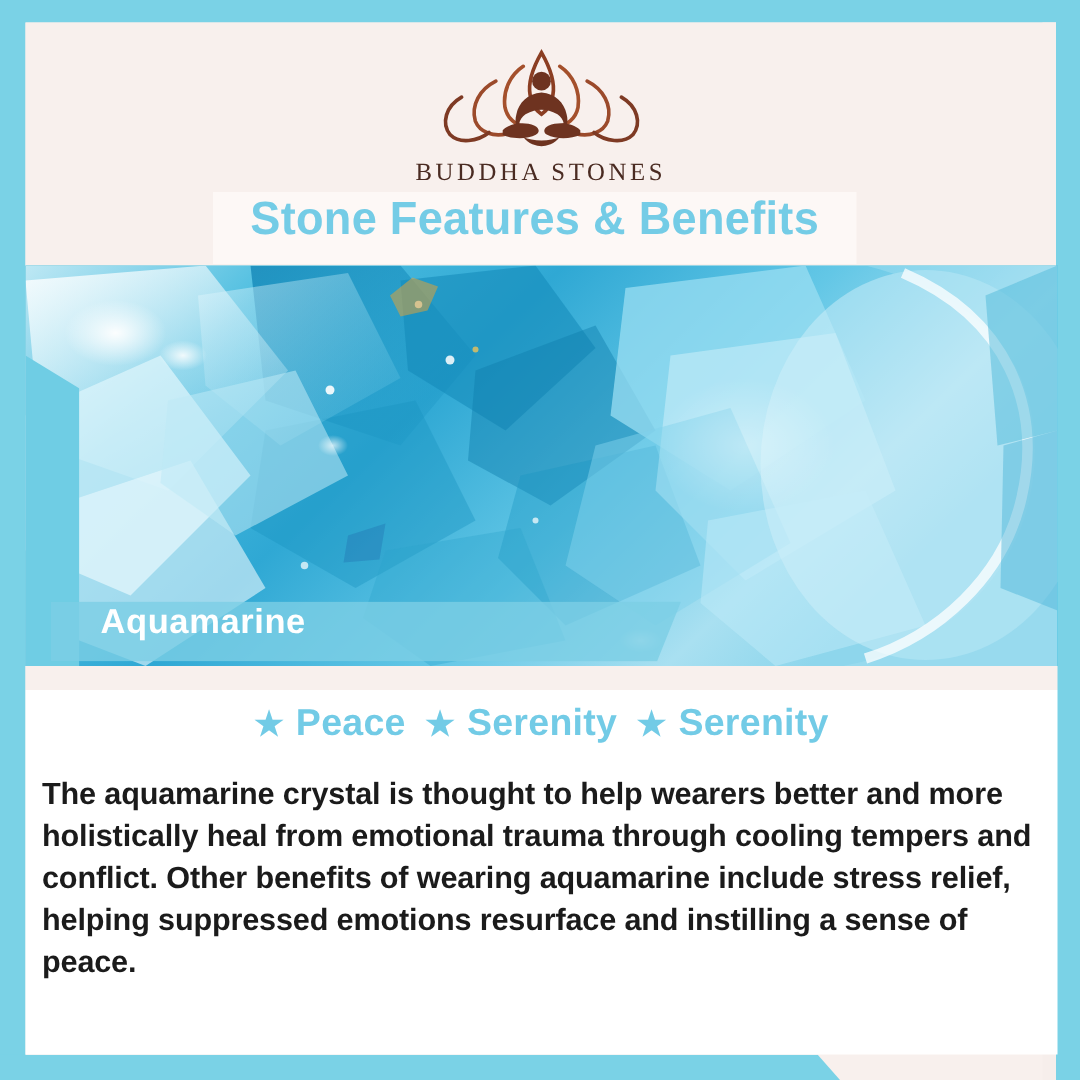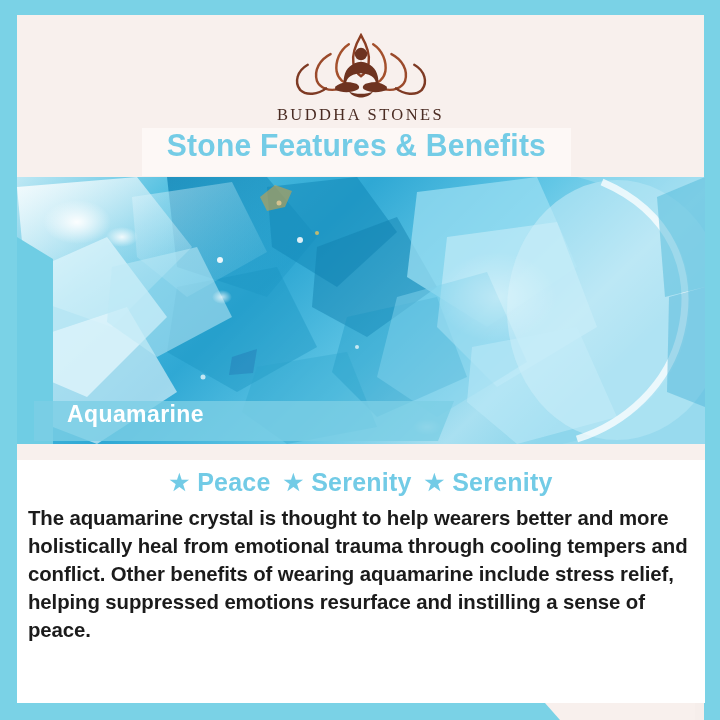--- a/index.html
+++ b/index.html
@@ -122,21 +122,21 @@
     color:#72CBE6;
     font-family:"Liberation Sans Narrow","Liberation Sans",sans-serif;
     font-weight:bold;
     font-size:25px;
   }
   .kw-item{display:flex;align-items:center;gap:8px;}
   .kw-star{font-size:22px;line-height:1;}
   .kw-label{letter-spacing:0.2px;}
 
   .body-copy{
-    margin:8px 12px 0 11px;
+    margin:20px 12px 0 11px;
     color:#1B1B1B;
     font-family:"Liberation Sans Narrow","Liberation Sans",sans-serif;
     font-size:20.4px;
     font-weight:bold;
     line-height:1.37;
     letter-spacing:-0.1px;
     text-align:left;
   }
 </style>
 </head>

